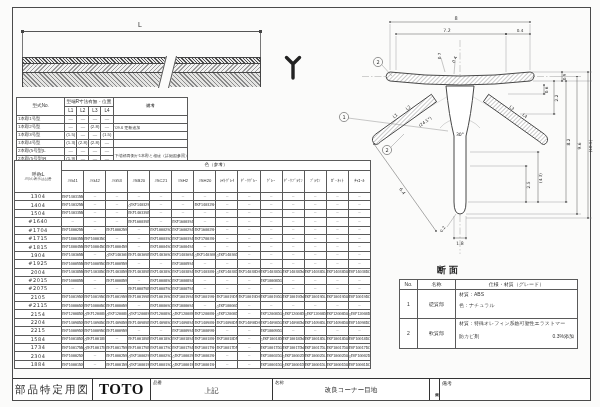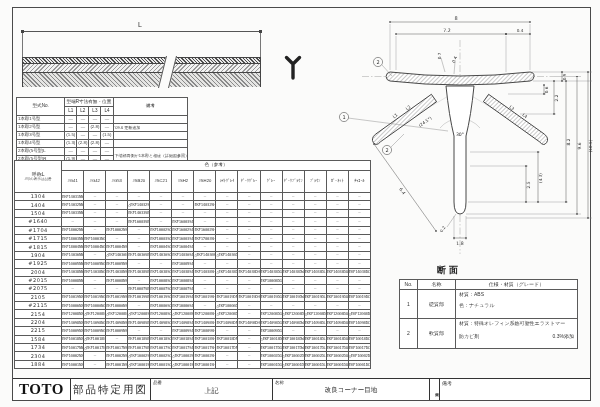--- a/index.html
+++ b/index.html
@@ -53,22 +53,22 @@
   .strip{width:10px;writing-mode:vertical-rl;font-size:3.5px;text-align:center;color:#444;}
   svg text{font-family:"DejaVu Sans",sans-serif;}
 </style>
 </head>
 <body>
 
 <div id="page">
   <div class="frame">
 
     <div class="tblock">
+      <div class="tcell doctype">部品特定用図</div>
       <div class="tcell brand">TOTO</div>
-      <div class="tcell doctype">部品特定用図</div>
       <div class="tcell" style="width:122px;">
         <div class="fieldlab">品番</div>
         <div class="fieldval">上記</div>
       </div>
       <div class="tcell" style="width:157px;">
         <div class="fieldlab">名称</div>
         <div class="fieldval" style="font-size:6.5px;">改良コーナー目地</div>
       </div>
       <div class="tcell strip">変更欄</div>
       <div class="tcell" style="flex:1;">

